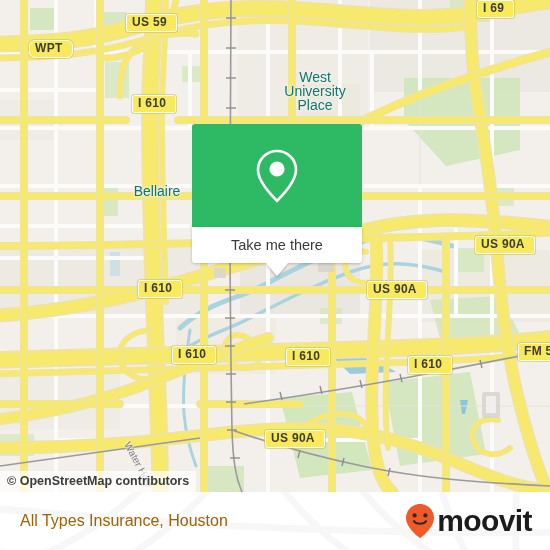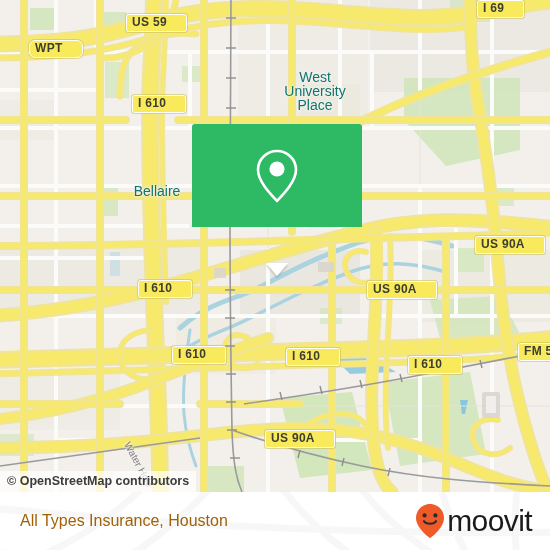--- a/index.html
+++ b/index.html
@@ -12,21 +12,21 @@
 
   
   .placelabel{position:absolute;color:#0f766e;font-size:14px;line-height:14px;text-align:center;
      text-shadow:0 0 3px #f4f2ee,0 0 3px #f4f2ee,0 0 2px #f4f2ee;white-space:pre;pointer-events:none;}
   .streetlabel{position:absolute;color:#7a7a80;font-size:10px;white-space:nowrap;
      text-shadow:0 0 3px #f4f2ee,0 0 3px #f4f2ee;}
 
   
   .shield{position:absolute;background:#f8ea5b;border:1.4px solid #ffffff;border-radius:2.5px;
      color:#3d3d30;font-size:12px;font-weight:bold;letter-spacing:.3px;
-     padding:1px 19px 2px 5px;line-height:13px;white-space:nowrap;
+     padding:1px 9px 2px 5px;line-height:13px;white-space:nowrap;
      box-shadow:0 0 0 1px rgba(200,190,90,.55);}
 
   
   #attrib{position:absolute;left:0;bottom:0;background:rgba(255,255,255,.72);
      color:#3c3c3c;font-size:12.5px;padding:3px 7px 4px 7px;white-space:nowrap;font-weight:bold;}
 
   
   #card{position:absolute;left:192px;top:124px;width:170px;}
   #card-head{height:103px;background:#2eb964;border-radius:3px 3px 0 0;
      display:flex;align-items:center;justify-content:center;}
@@ -37,21 +37,21 @@
      border-left:11px solid transparent;border-right:11px solid transparent;
      border-top:13px solid #fff;filter:drop-shadow(0 2px 1px rgba(0,0,0,.18));}
 
   
   #footer{position:absolute;left:0;top:492px;width:550px;height:58px;background:#ffffff;overflow:hidden;}
   #footer-watermark{position:absolute;left:0;top:-36px;width:550px;height:130px;opacity:.5;}
   #footer-title{position:absolute;left:20px;top:50%;transform:translateY(-50%);
      color:#a16207;font-size:16px;white-space:nowrap;}
   #logo{position:absolute;right:18px;top:50%;transform:translateY(-50%);
      display:flex;align-items:center;}
-  #logo-word{color:#1b1b1b;font-size:30px;font-weight:normal;letter-spacing:-.6px;line-height:30px;margin-left:2px;}
+  #logo-word{color:#1b1b1b;font-size:30px;font-weight:bold;letter-spacing:-.6px;line-height:30px;margin-left:2px;}
 </style>
 </head>
 <body>
 
 <div id="app">
 
   <div id="map">
     <svg id="mapsvg" width="550" height="492" viewBox="0 0 550 492">
       <defs>
         <style>
@@ -295,20 +295,21 @@
 
     <div id="attrib">© OpenStreetMap contributors</div>
 
     <div id="card">
       <div id="card-head">
         <svg width="44" height="56" viewBox="0 0 44 56">
           <path d="M22 3 C11.5 3 3 11.4 3 21.8 C3 33 14.5 45 22 53 C29.5 45 41 33 41 21.8 C41 11.4 32.5 3 22 3 Z" fill="none" stroke="#ffffff" stroke-width="2.6" stroke-linejoin="round"></path>
           <circle cx="22" cy="21" r="7.6" fill="#ffffff"></circle>
         </svg>
       </div>
+      <div id="card-btn">Take me there</div>
       <div id="card-tail"></div>
     </div>
   </div>
 
   <div id="footer">
     <svg id="footer-watermark" viewBox="0 0 550 130">
       <g fill="none" stroke="#f0f0f0" stroke-width="7" stroke-linecap="round">
         <path d="M-10 120 C60 96 110 66 150 24 C170 2 182 -14 196 -26"></path>
         <path d="M60 140 C120 110 170 76 214 28"></path>
         <path d="M250 -20 C270 20 300 62 348 96 C386 122 430 136 480 142"></path>

